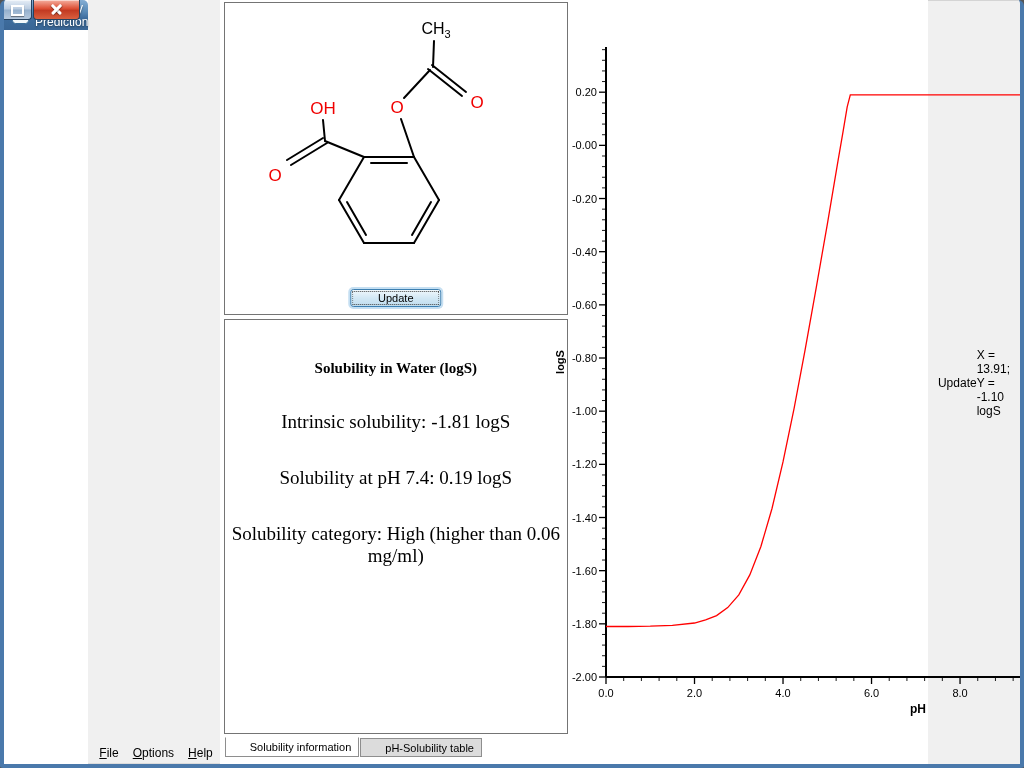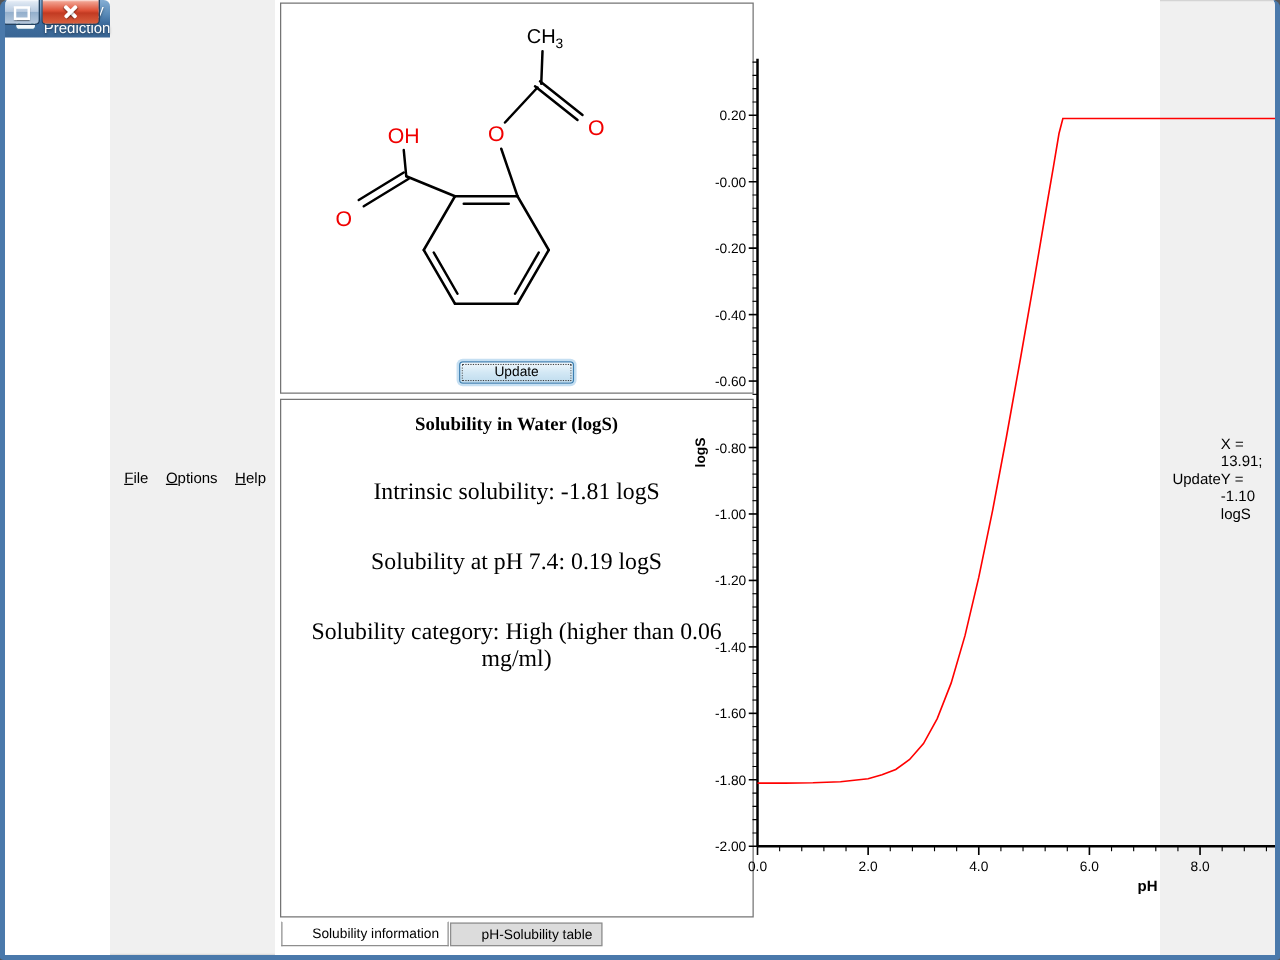--- a/index.html
+++ b/index.html
@@ -36,40 +36,40 @@
   .glyph-max { position:absolute; left:9px; top:5px; width:9px; height:7px; border:2px solid #fff; box-shadow:0 1px 1px rgba(0,0,0,.4); }
   .glyph-x-a, .glyph-x-b {
     position:absolute; left:16px; top:8px; width:13px; height:2.5px; background:#fff;
     box-shadow:0 1px 1px rgba(0,0,0,.35); border-radius:1px;
   }
   .glyph-x-a { transform:rotate(45deg); }
   .glyph-x-b { transform:rotate(-45deg); }
   
   .menubar {
     flex:0 0 22px; background:#f0f0f0; border-bottom:1px solid #dcdcdc;
-    display:flex; align-items:center; font-size:12px; padding-left:4px; color:#000;
+    display:flex; align-items:flex-end; font-size:12px; padding-left:4px; color:#000;
   }
   .menu-item { padding:3px 7px; }
   .menu-item u { text-decoration:underline; }
   
   .content { flex:1 1 auto; position:relative; background:#fff; }
-  .left-col { position:absolute; left:4px; top:2px; width:379px; bottom:2px; }
+  .left-col { position:absolute; left:4px; top:2px; width:344px; bottom:2px; }
   .panel { position:absolute; left:0; right:0; background:#fff; border:1px solid #747474; }
   .structure-panel { top:0; height:311px; }
   .structure-panel svg { display:block; }
   .update-btn {
     position:absolute; bottom:7px; left:50%; transform:translateX(-50%);
     font-family:"Liberation Sans", sans-serif; font-size:11px;
     padding:2px 27px; border:1px solid #3c7fb1; border-radius:3px;
     background:linear-gradient(#f1f8fc, #d3e8f5 50%, #bfdcee);
     box-shadow:0 0 0 2px #c5dff2; outline:1px dotted #444; outline-offset:-3px;
   }
   .info-panel { top:317px; bottom:28px; text-align:center; color:#000;
     font-family:"Liberation Serif", serif; }
-  .info-title { margin-top:12px; font-size:15px; font-weight:bold; }
+  .info-title { margin-top:40px; font-size:15px; font-weight:bold; }
   .info-line { margin-top:34px; font-size:19px; }
   .tabs { position:absolute; left:1px; bottom:5px; height:19px; display:flex; align-items:stretch; }
   .tab {
     font-size:11px; padding:3px 7px 0 24px; border:1px solid #8e8e8e; background:#dcdcdc;
     margin-right:1px; white-space:nowrap; color:#000;
   }
   .tab.active { background:#fff; border-top-color:#fff; margin-top:-1px; }
   .chart-area { position:absolute; left:332px; top:0; right:0; bottom:0;margin-top:39px; }
   #chart { display:block; }
   #chart text { font-family:"Liberation Sans", sans-serif; }

